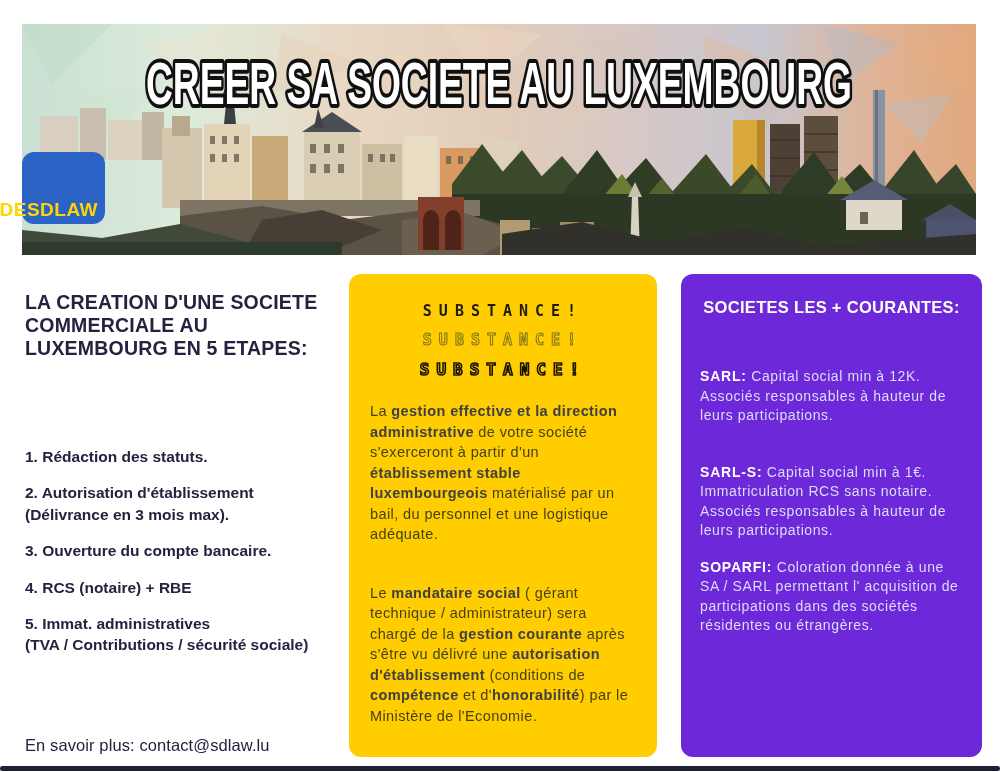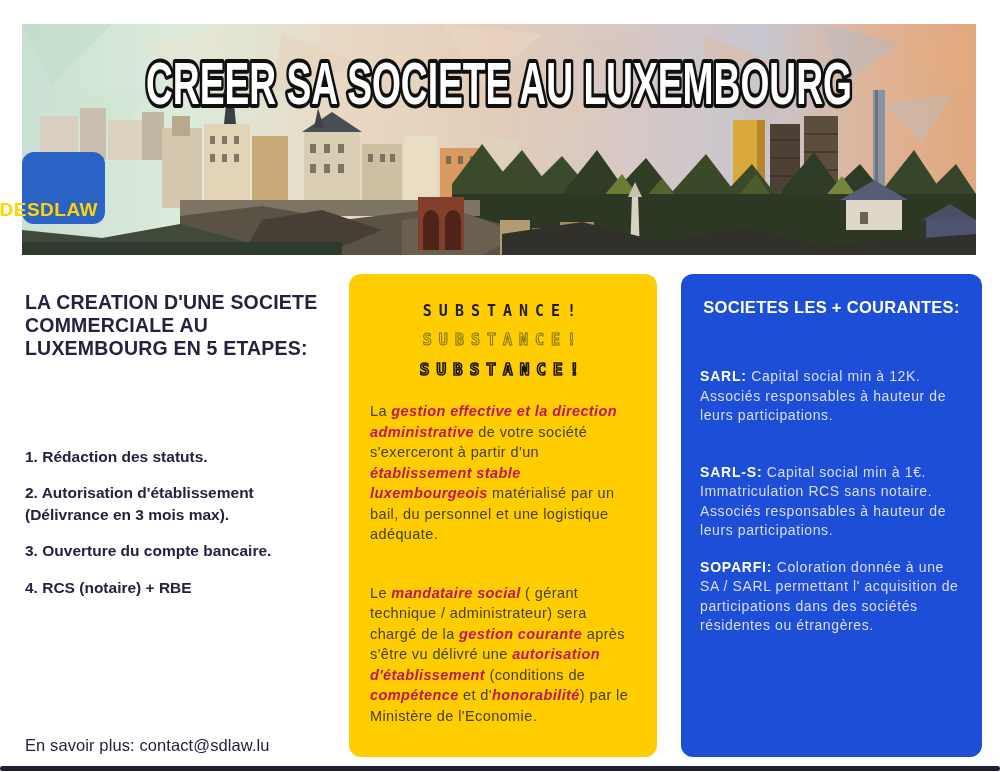--- a/index.html
+++ b/index.html
@@ -24,26 +24,26 @@
 
   
   #yellow-panel{left:349px;top:274px;width:308px;height:483px;background:#FFCD00;
                 box-sizing:border-box;padding:28px 21px;color:#454214;}
   .sub-line{text-align:center;font-family:"DejaVu Sans Mono",monospace;font-size:15px;
             letter-spacing:7px;margin-bottom:11px;white-space:nowrap;}
   .sub1{color:#201d08;font-weight:700;}
   .sub2{color:transparent;-webkit-text-stroke:1px #7d741f;font-weight:700;}
   .sub3{color:transparent;-webkit-text-stroke:1.6px #161204;font-weight:700;font-size:16px;}
   .y-par{font-size:14.5px;line-height:20.5px;letter-spacing:.4px;white-space:pre-line;}
-  .y-par .b{font-weight:700;color:#be185d;font-style:italic;}
+  .y-par .b{font-weight:700;color:#404040;}
   #y-par-1{margin-top:22px;}
   #y-par-2{margin-top:38px;}
 
   
-  #blue-panel{left:681px;top:274px;width:301px;height:483px;background:#1d4ed8;
+  #blue-panel{left:681px;top:274px;width:301px;height:483px;background:#6d28d9;
               box-sizing:border-box;padding:24px 19px;color:#DCDDF8;}
   #blue-heading{color:#ffffff;font-weight:700;font-size:16.5px;text-align:center;letter-spacing:.3px;}
   .c-item{font-size:14px;line-height:19.5px;letter-spacing:.6px;white-space:pre-line;}
   .c-item .b{font-weight:700;color:#ffffff;letter-spacing:.8px;}
   #c-item-0{margin-top:66px;}
   #c-item-1{margin-top:50px;}
   #c-item-2{margin-top:37px;}
   #c-item-3{margin-top:17px;}
 
   
@@ -199,20 +199,22 @@
 </div>
 
 <div class="abs" id="left-col">
   <div id="left-heading">LA CREATION D'UNE SOCIETE COMMERCIALE AU LUXEMBOURG EN 5 ETAPES:</div>
   <div id="steps">
     <div class="step">1. Rédaction des statuts.</div>
     <div class="step">2. Autorisation d'établissement
 (Délivrance en 3 mois max).</div>
     <div class="step">3. Ouverture du compte bancaire.</div>
     <div class="step">4. RCS (notaire) + RBE</div>
+    <div class="step">5. Immat. administratives
+(TVA / Contributions / sécurité sociale)</div>
   </div>
 </div>
 <div class="abs" id="contact">En savoir plus: contact@sdlaw.lu</div>
 
 <div class="abs" id="yellow-panel">
   <div class="sub-line sub1">SUBSTANCE!</div>
   <div class="sub-line sub2">SUBSTANCE!</div>
   <div class="sub-line sub3">SUBSTANCE!</div>
   <div class="y-par" id="y-par-1"><span>La </span><span class="b">gestion effective et la direction administrative</span><span> de votre société s'exerceront à partir d'un </span><span class="b">établissement stable luxembourgeois</span><span>  matérialisé par un bail, du personnel et une logistique adéquate.</span></div>
   <div class="y-par" id="y-par-2"><span>Le </span><span class="b">mandataire social</span><span> ( gérant technique / administrateur) sera chargé de la </span><span class="b">gestion courante</span><span> après s'être vu délivré une </span><span class="b">autorisation d'établissement</span><span> (conditions de </span><span class="b">compétence</span><span> et d'</span><span class="b">honorabilité</span><span>) par le Ministère de l'Economie.</span></div>

